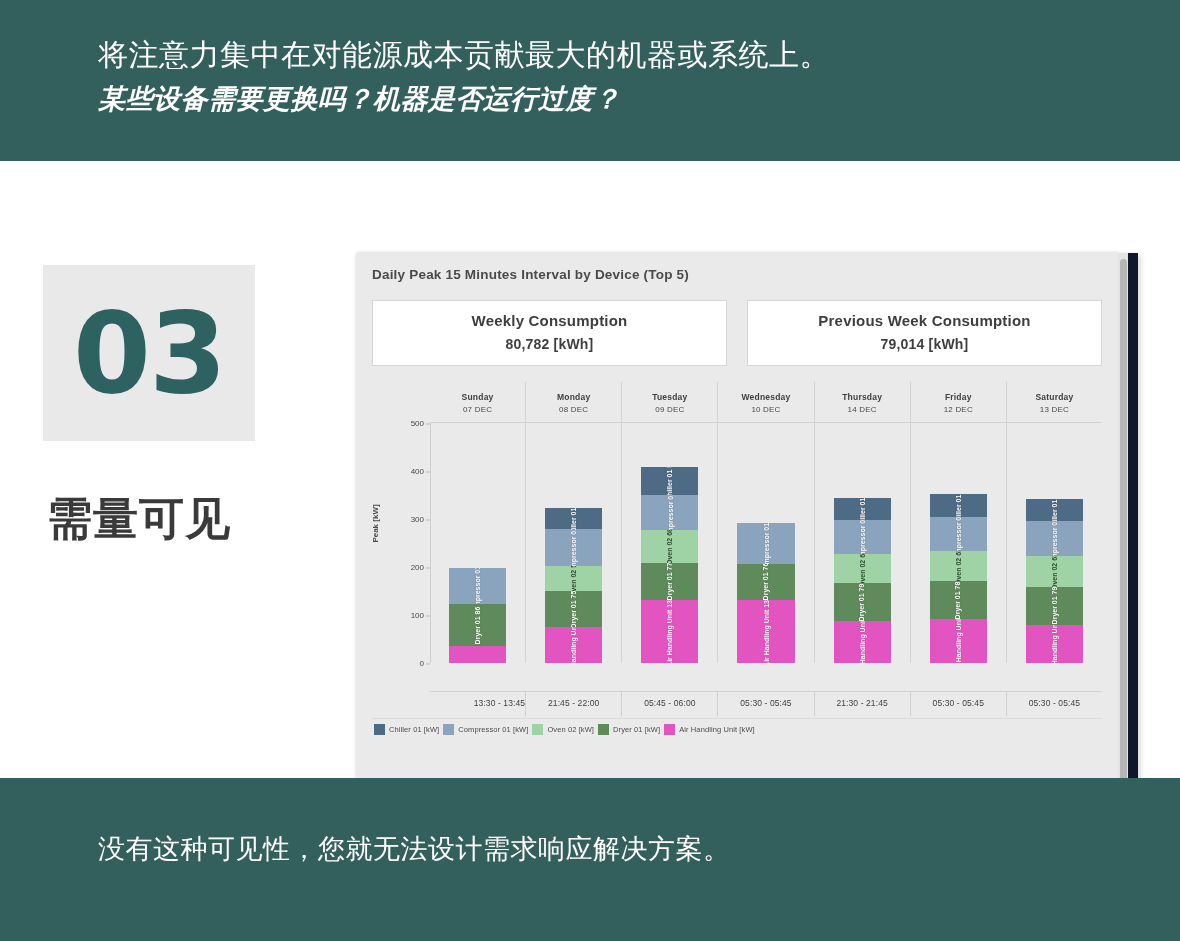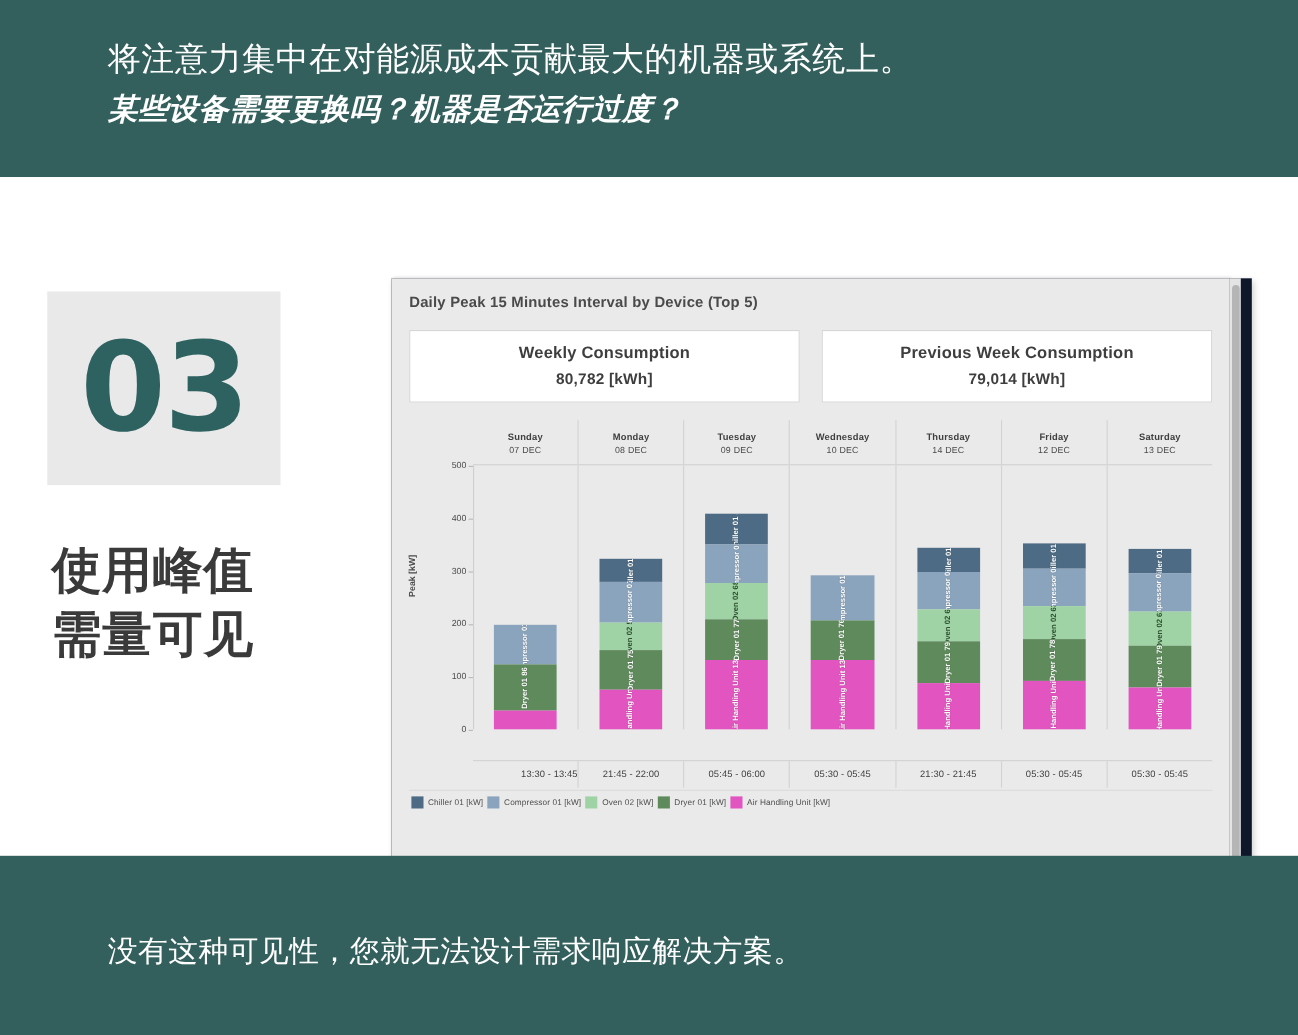--- a/index.html
+++ b/index.html
@@ -162,39 +162,38 @@
   .bottom-banner{
     position:absolute;left:0;top:778px;width:1180px;height:163px;
     background:#33605c;
     box-sizing:border-box;
     padding:42px 0 0 98px;
   }
   .bot-line-1{
     color:#ffffff;font-size:27px;line-height:40px;font-weight:bold;font-style:italic;letter-spacing:.5px;
   }
   .bot-line-2{
-    color:#ffffff;font-size:27px;line-height:42px;font-weight:400;letter-spacing:.5px;margin-top:24px;
+    color:#ffffff;font-size:27px;line-height:42px;font-weight:400;letter-spacing:.5px;margin-top:8px;
   }
 </style>
 </head>
 <body>
 
 <div class="top-banner">
   <div class="top-line-1">将注意力集中在对能源成本贡献最大的机器或系统上。</div>
   <div class="top-line-2">某些设备需要更换吗？机器是否运行过度？</div>
 </div>
 
 <div class="mid">
 
   <div class="num-box">
     <span class="num">03</span>
   </div>
 
   <div class="left-title">
-    <div>使用峰值</div>
     <div>需量可见</div>
   </div>
 
   <div class="card">
     <div class="card-inner">
 
       <div class="card-title">Daily Peak 15 Minutes Interval by Device (Top 5)</div>
 
       <div class="kpi-row">
         <div class="kpi">

